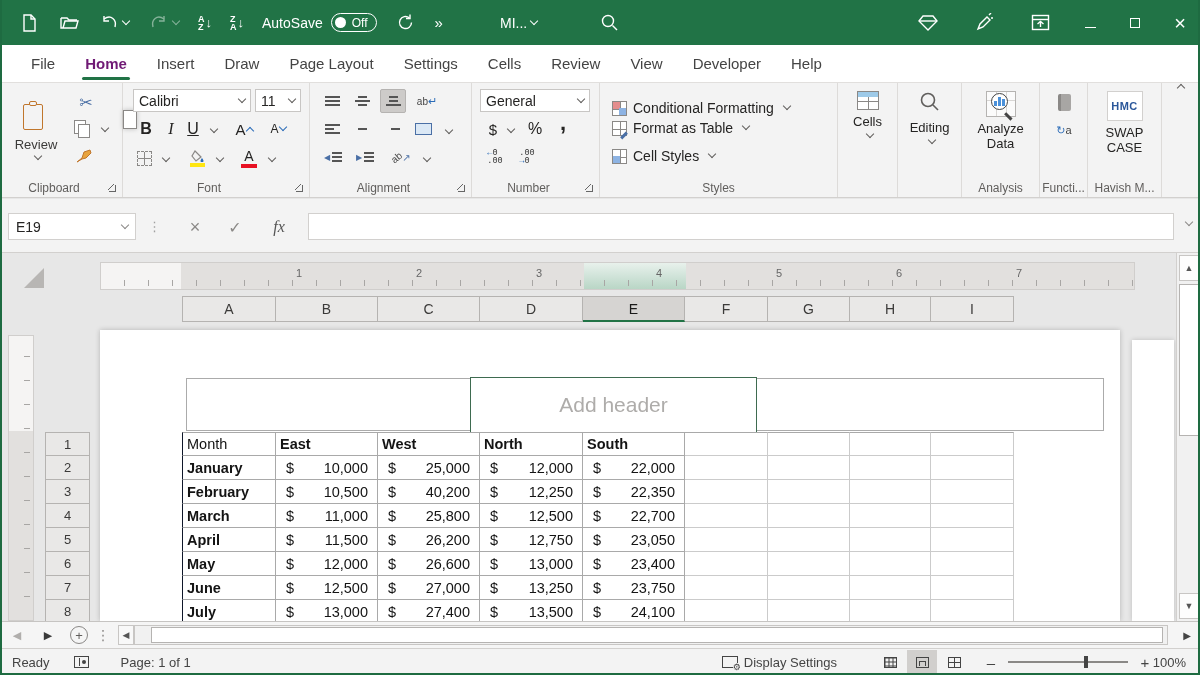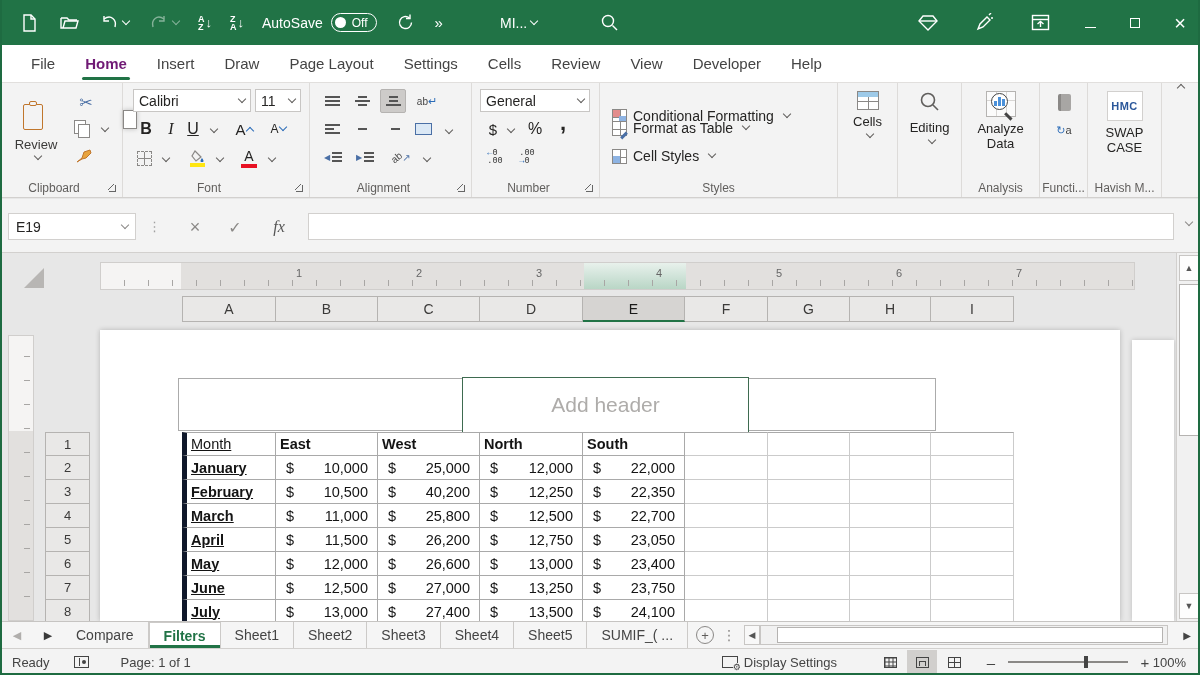--- a/index.html
+++ b/index.html
@@ -135,30 +135,30 @@
   .vruler{position:absolute;left:8px;top:82px;width:26px;height:286px;background:#e2e0de;border:1px solid #d0cecc;}
   .vruler::after{content:"";position:absolute;top:0;bottom:0;right:3px;width:6px;
      background:repeating-linear-gradient(0deg,transparent 0 23px,#a8a6a4 23px 24px);}
   .vr-margin{position:absolute;left:0;top:0;width:24px;height:95px;background:#f5f4f3;}
   .colrow{position:absolute;left:182px;top:43px;height:26px;display:flex;}
   .colcell{height:26px;border:1px solid #b5b3b1;border-left:none;display:flex;align-items:center;justify-content:center;font-size:14px;color:#3b3a39;background:#e9e8e7;cursor:pointer;}
   .colcell:first-child{border-left:1px solid #b5b3b1;}
   .colcell.sel{background:#d6d4d2;border-bottom:2px solid #217346;color:#1a1a1a;}
   .page{position:absolute;left:100px;top:77px;width:1020px;height:291px;background:#fff;box-shadow:0 0 5px rgba(0,0,0,.22);}
   .page2{position:absolute;left:1132px;top:87px;width:42px;height:281px;background:#fff;box-shadow:0 0 5px rgba(0,0,0,.18);}
-  .hdrstrip{position:absolute;left:178px;top:125px;width:758px;height:53px;border:1px solid #ababab;background:#fff;}
+  .hdrstrip{position:absolute;left:186px;top:125px;width:918px;height:53px;border:1px solid #ababab;background:#fff;}
   .hdrcenter{position:absolute;left:283px;top:-2px;width:287px;height:56px;border:1.5px solid #3e6b50;background:#fff;display:flex;align-items:center;justify-content:center;font-size:21px;color:#aeacaa;cursor:text;}
   .rowhdr{position:absolute;left:45px;top:179px;width:45px;}
   .rowcell{width:45px;height:24px;border:1px solid #b5b3b1;border-top:none;background:#e9e8e7;display:flex;align-items:center;justify-content:center;font-size:13px;color:#3b3a39;cursor:pointer;}
   .rowcell:first-child{border-top:1px solid #b5b3b1;}
   .grid{position:absolute;left:182px;top:179px;}
   .grow{display:flex;height:24px;}
   .gcell{height:24px;border-right:1px solid #cbcbcb;border-bottom:1px solid #cbcbcb;font-size:14.5px;display:flex;align-items:center;padding:0 4px;color:#141414;background:#fff;overflow:hidden;white-space:nowrap;}
   .grow:first-child .gcell{border-top:1px solid #a9a9a9;}
-  .gcell:first-child{border-left:5px solid #0f172a;text-decoration:underline;}
+  .gcell:first-child{border-left:1px solid #0f172a;}
   .gcell.tbl{border-right-color:#a9a9a9;border-bottom-color:#a9a9a9;}
   .gcell.b{font-weight:bold;}
   .gcell.money{justify-content:space-between;padding:0 9px 0 10px;}
   .vscroll{position:absolute;right:0;top:0;width:24px;height:368px;background:#f1f1f1;border-left:1px solid #d2d0ce;}
   .vs-btn{position:absolute;left:2px;width:20px;height:26px;border:1px solid #c8c6c4;background:#fdfdfd;display:flex;align-items:center;justify-content:center;font-size:9px;color:#555;cursor:pointer;}
   .vs-thumb{position:absolute;left:2px;top:31px;width:20px;height:152px;background:#fff;border:1px solid #b5b3b1;cursor:grab;}
 
   
   .tabbar{position:absolute;left:0;top:621px;width:1200px;height:27px;background:#f5f5f5;border-top:1px solid #c6c4c2;display:flex;align-items:stretch;}
   .navarr{width:34px;display:flex;align-items:center;justify-content:center;font-size:11px;cursor:pointer;}
@@ -471,21 +471,21 @@
         <span class="decic">
             <span>.00</span>
             <span><b>→</b>0</span>
           </span>
       </span>
       <div class="glabel" style="padding-right:14px;">Number</div>
       <span class="lnch"></span>
     </div>
 
     <div class="rgroup" style="left:600px;width:238px;">
-      <div class="styrow" style="position:absolute;left:6px;top:20px;justify-content:space-between;">
+      <div class="styrow" style="position:absolute;left:6px;top:12px;justify-content:space-between;">
         <span class="ic-grid cf"></span>
         <span>Conditional Formatting</span>
           <span class="cv gcv"></span>
       </div>
       <div class="styrow" style="position:absolute;left:6px;top:32px;">
         <span class="ic-grid ft"></span>
         <span>Format as Table</span>
           <span class="cv gcv"></span>
       </div>
       <div class="styrow" style="position:absolute;left:6px;top:60px;">
@@ -791,30 +791,20 @@
     <div class="vscroll">
       <span class="vs-btn" style="top:2px;">▲</span>
       <span class="vs-thumb"></span>
       <span class="vs-btn" style="bottom:2px;">▼</span>
     </div>
   </div>
 
   <div class="tabbar">
     <span class="navarr" style="color:#b0aeac;">◀</span>
     <span class="navarr" style="color:#3a3a3a;width:28px;">▶</span>
-    <div id="stabs" style="display:flex;align-items:stretch;">
-        <div class="stab">Compare</div>
-        <div class="stab active">Filters</div>
-        <div class="stab">Sheet1</div>
-        <div class="stab">Sheet2</div>
-        <div class="stab">Sheet3</div>
-        <div class="stab">Sheet4</div>
-        <div class="stab">Sheet5</div>
-        <div class="stab">SUMIF_( ...</div>
-      </div>
     <span class="newsheet">+</span>
     <span class="tb-dots">⋮</span>
     <div class="hscroll">
       <span class="hs-arr">◀</span>
       <span class="hs-track">
           <span class="hs-thumb"></span>
         </span>
     </div>
     <span class="hs-right">▶</span>
   </div>

